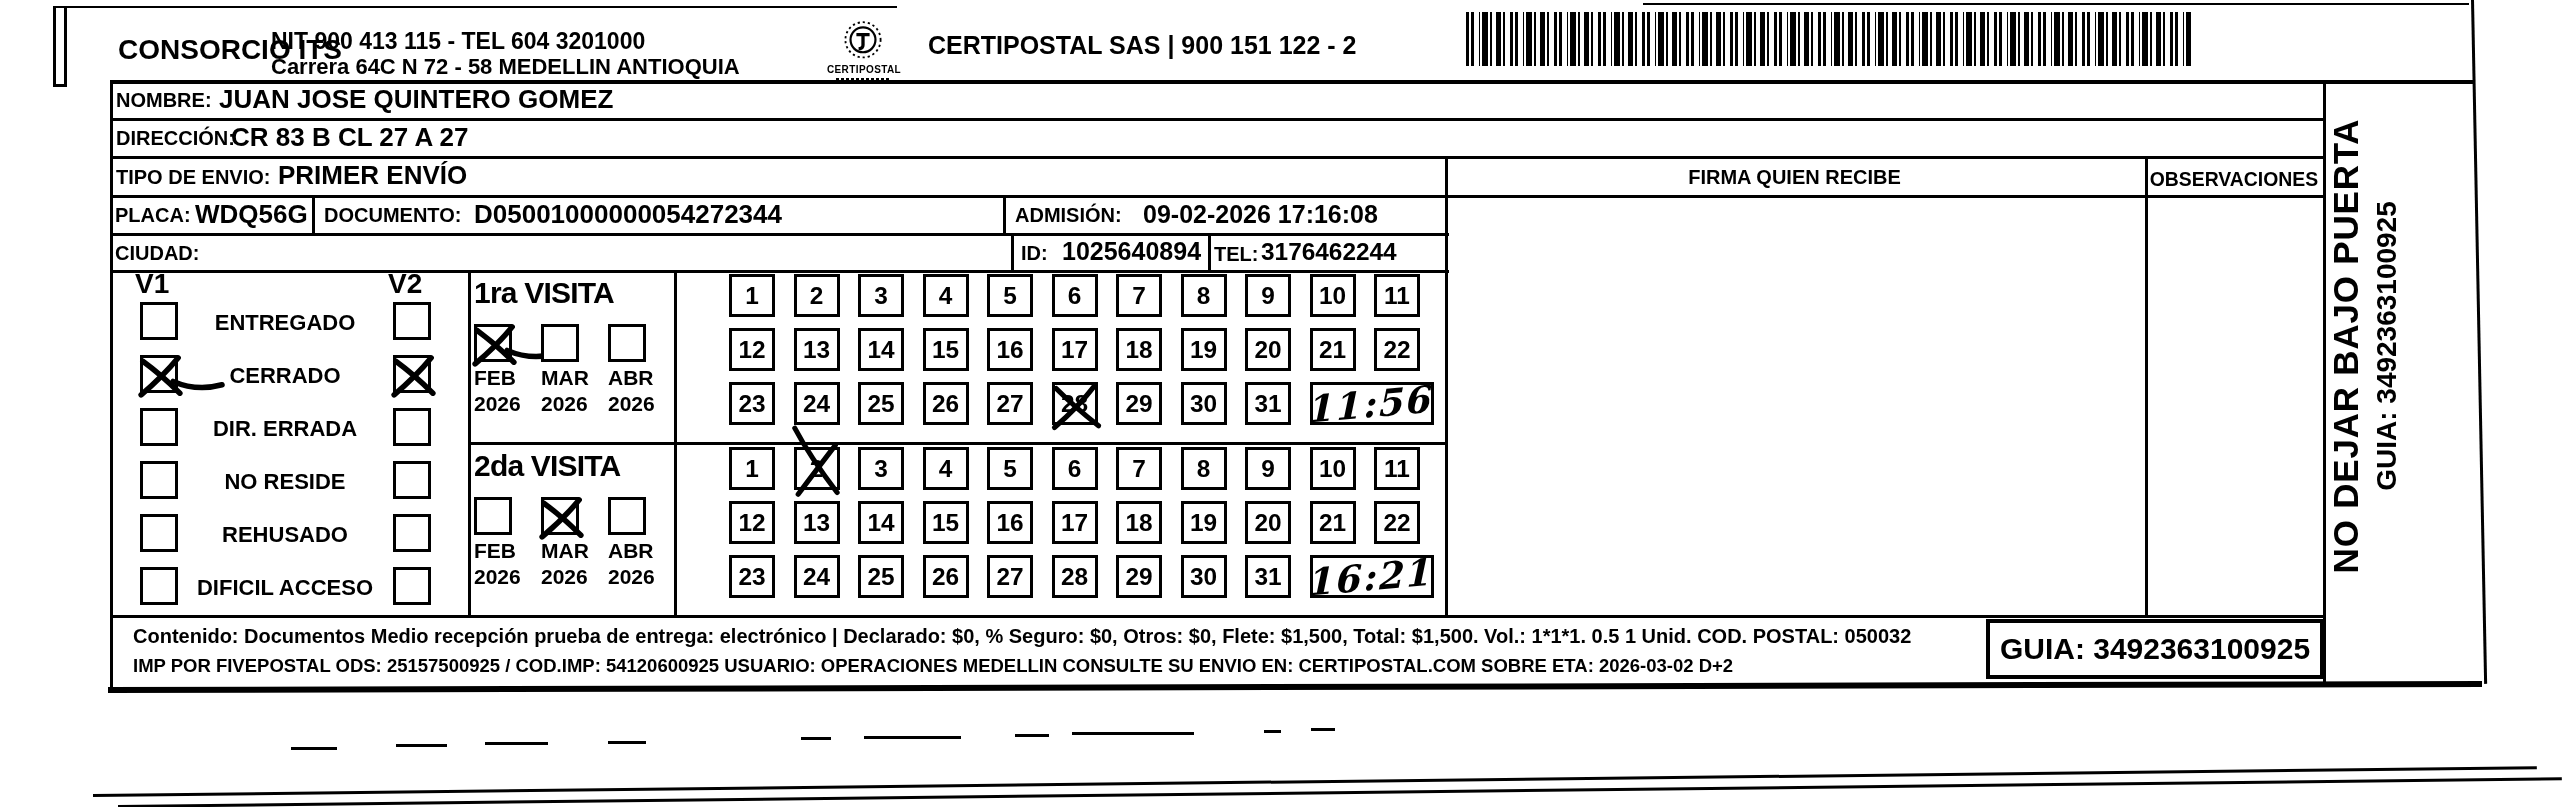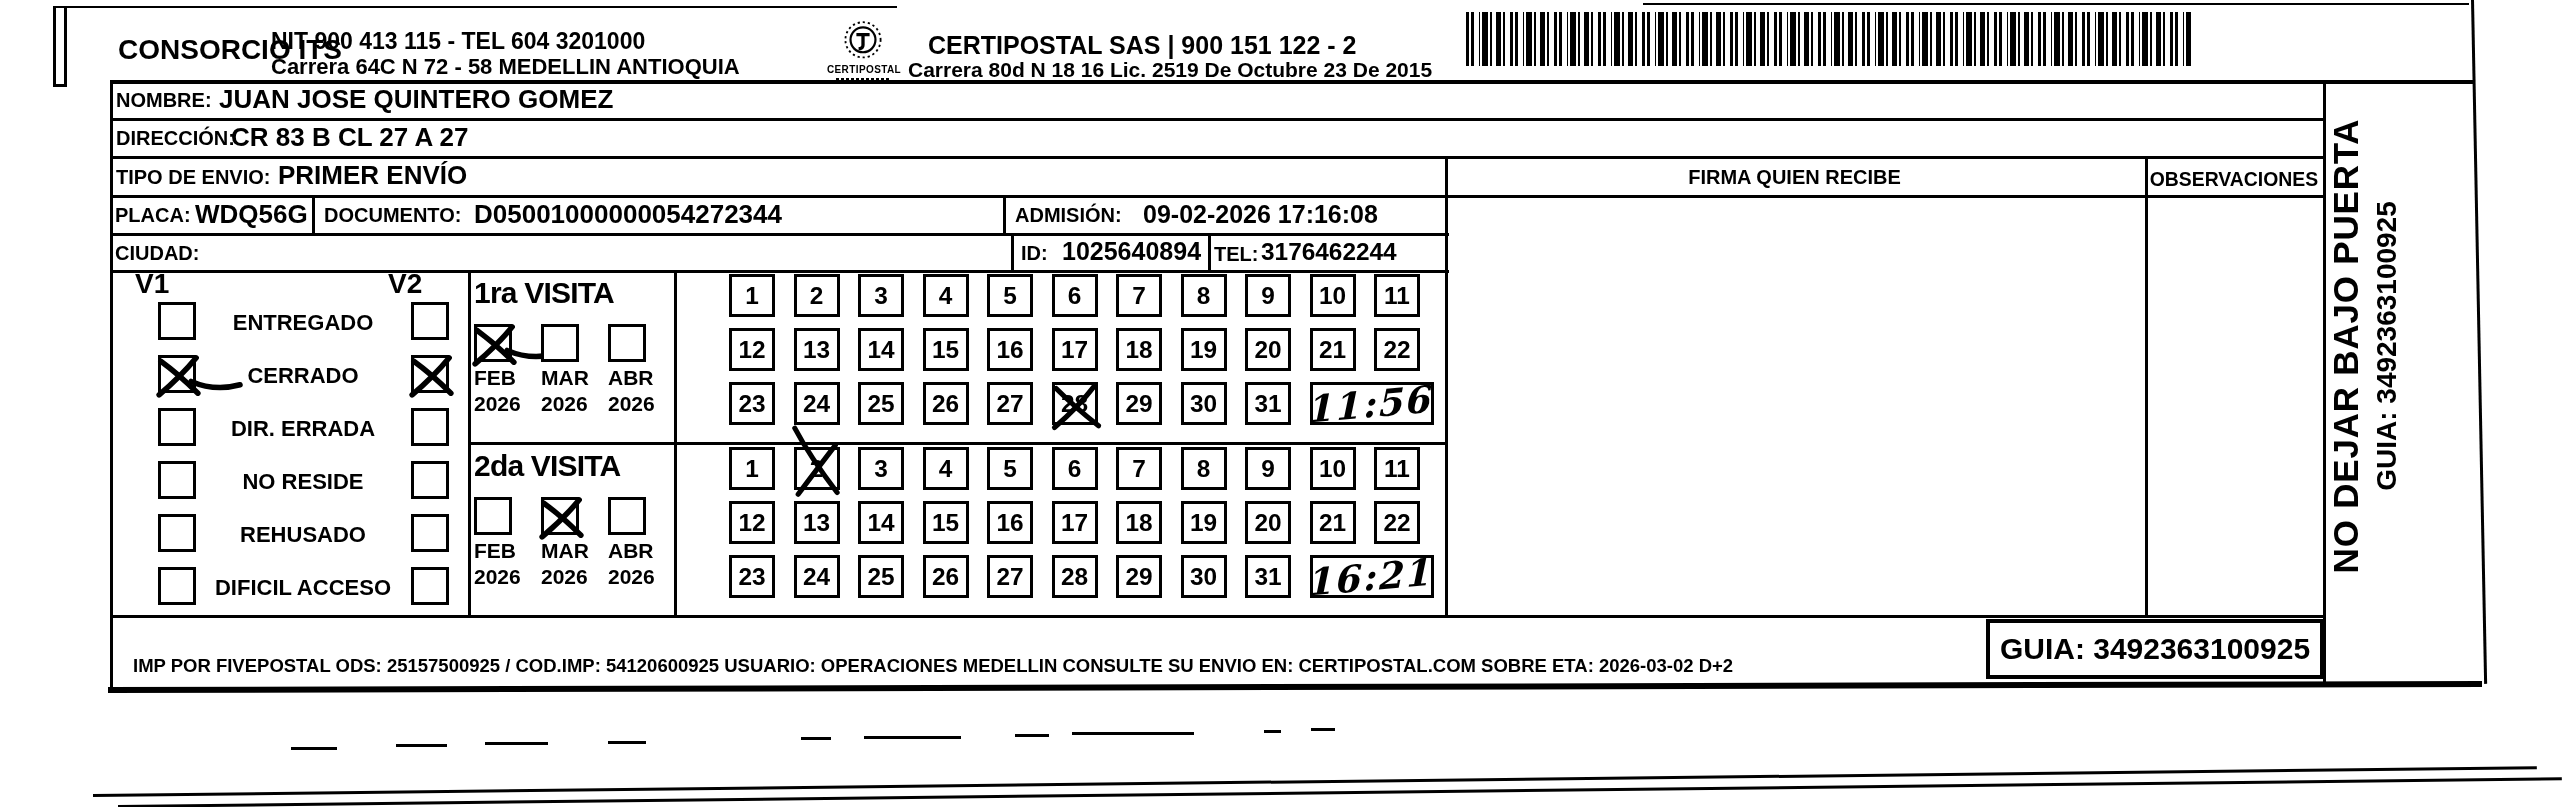--- a/index.html
+++ b/index.html
@@ -11,21 +11,21 @@
   .center{text-align:center;}
   .barcode{position:absolute;left:1466px;top:11.8px;width:725px;height:54px;
     background:repeating-linear-gradient(90deg,#000 0 3.4px,#fff 3.4px 5px,#000 5px 7.6px,#fff 7.6px 12.6px,
       #000 12.6px 14.3px,#fff 14.3px 16px,#000 16px 22px,#fff 22px 24.4px,#000 24.4px 26px,#fff 26px 30px,
       #000 30px 35px,#fff 35px 37px,#000 37px 39px,#fff 39px 44px);}
   .cb{display:inline-block;position:relative;width:32px;height:32px;border:3.4px solid #000;background:#fff;}
   .xmark{position:absolute;left:-11.8px;top:-11.8px;width:59px;height:59px;overflow:visible;}
   .xmark path{stroke:#000;stroke-width:6.5;fill:none;stroke-linecap:round;}
   .status-box{position:absolute;left:110px;top:271px;width:358px;height:344px;padding-left:36px;}
   .v-head{position:absolute;top:-3.4px;font-size:28px;font-weight:700;}
-  .status-options{position:absolute;left:18px;top:27px;width:424px;}
+  .status-options{position:absolute;left:0;top:27px;width:424px;}
   .status-row{position:relative;height:53px;}
   .status-row .cb.c1{position:absolute;left:30px;top:4.2px;}
   .status-row .cb.c2{position:absolute;left:283px;top:4.2px;}
   .opt-label{position:absolute;left:74px;width:202px;top:11.8px;text-align:center;font-size:22px;font-weight:700;}
   .visit-panel{position:absolute;left:474px;width:202px;}
   .visit-title{font-size:30px;font-weight:700;letter-spacing:-0.8px;}
   .months{margin-top:13.5px;}
   .month-col{display:inline-block;width:67px;vertical-align:top;}
   .m-label,.m-year{display:block;font-size:21px;font-weight:700;margin-top:1.7px;}
   .day-grid{position:absolute;left:729px;width:716px;}
@@ -68,21 +68,20 @@
 
   <svg class="logo" width="44" height="44" viewBox="0 0 60 60">
     <circle cx="30" cy="27" r="24" fill="none" stroke="#000" stroke-width="2.5" stroke-dasharray="3 4"></circle>
     <circle cx="30" cy="27" r="17" fill="none" stroke="#000" stroke-width="3"></circle>
     <path d="M21 20 h18 M30 20 v14 q0 5 -6 5" fill="none" stroke="#000" stroke-width="4.5"></path>
   </svg>
   <div class="lbl logo-caption">CERTIPOSTAL</div>
   <div class="logo-subline"></div>
 
   <div class="lbl" style="left:928px;top:31px;font-size:25px;">CERTIPOSTAL SAS | 900 151 122 - 2</div>
-  <div class="lbl" style="left:908px;top:58px;font-size:21px;">Carrera 80d N 18 16  Lic. 2519 De Octubre 23 De 2015</div>
   <div class="barcode"></div>
 
   <div class="hl" style="left:110px;top:80px;width:2364px;height:4.2px;"></div>
   <div class="hl" style="left:110px;top:118px;width:2215px;"></div>
   <div class="hl" style="left:110px;top:156px;width:2215px;"></div>
   <div class="hl" style="left:110px;top:195px;width:2215px;"></div>
   <div class="hl" style="left:110px;top:233px;width:1339px;"></div>
   <div class="hl" style="left:110px;top:270px;width:1339px;"></div>
   <div class="hl" style="left:469px;top:442px;width:979px;"></div>
   <div class="hl" style="left:110px;top:615px;width:2215px;"></div>
@@ -270,20 +269,21 @@
           <span class="hand">16:21</span>
         </span>
       </div>
     </div>
 
   <div class="side-note">
     <div class="side-line1">NO DEJAR BAJO PUERTA</div>
     <div class="side-line2">GUIA: 3492363100925</div>
   </div>
 
+  <div class="lbl" style="left:133px;top:625px;font-size:20px;">Contenido: Documentos Medio recepción prueba de entrega: electrónico | Declarado: $0, % Seguro: $0, Otros: $0, Flete: $1,500, Total: $1,500. Vol.: 1*1*1. 0.5  1 Unid. COD. POSTAL: 050032</div>
   <div class="lbl" style="left:133px;top:655px;font-size:18.5px;">IMP POR FIVEPOSTAL ODS: 25157500925 / COD.IMP: 54120600925 USUARIO: OPERACIONES MEDELLIN CONSULTE SU ENVIO EN: CERTIPOSTAL.COM SOBRE ETA: 2026-03-02 D+2</div>
   <div class="guia-box">
     <span>GUIA: 3492363100925</span>
   </div>
 
   <div class="dash" style="left:291px;top:747px;width:46px;"></div>
   <div class="dash" style="left:396px;top:744px;width:51px;"></div>
   <div class="dash" style="left:485px;top:742px;width:63px;"></div>
   <div class="dash" style="left:608px;top:741px;width:38px;"></div>
   <div class="dash" style="left:801px;top:737px;width:29.5px;"></div>

